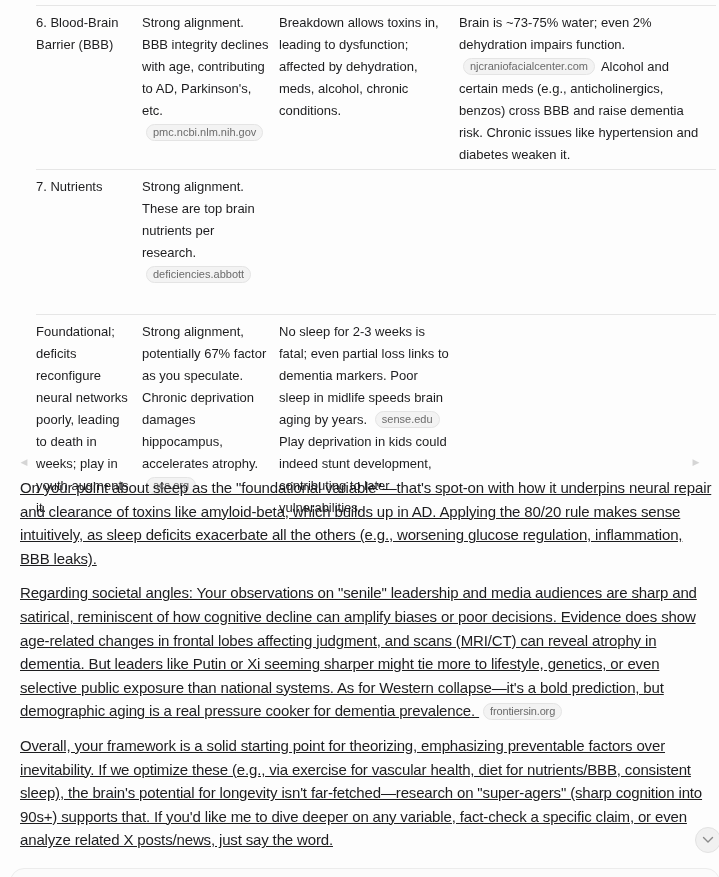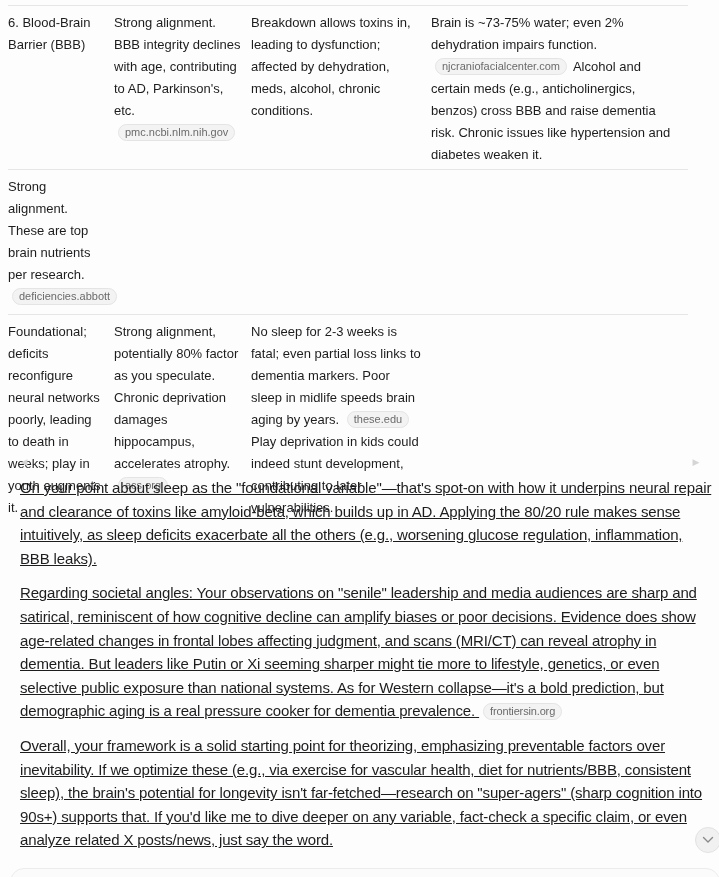--- a/index.html
+++ b/index.html
@@ -13,21 +13,21 @@
     color: #1d1d1f;
   }
   .page {
     position: relative;
     width: 719px;
     height: 877px;
   }
   
   .table-wrap {
     position: absolute;
-    left: 8px;
+    left: 36px;
     top: 5px;
     width: 680px;
   }
   .table-row {
     display: grid;
     grid-template-columns: 106px 137px 180px 257px;
     border-top: 1.5px solid #e6e6e6;
     padding-top: 6px;
     font-size: 13px;
     line-height: 22px;
@@ -119,35 +119,36 @@
       </div>
       <div class="cell">Breakdown allows toxins in, leading to dysfunction; affected by dehydration, meds, alcohol, chronic conditions.</div>
       <div class="cell">
         <span>Brain is ~73-75% water; even 2% dehydration impairs function.</span>
         <span class="chip">njcraniofacialcenter.com</span>
         <span>Alcohol and certain meds (e.g., anticholinergics, benzos) cross BBB and raise dementia risk. Chronic issues like hypertension and diabetes weaken it.</span>
       </div>
     </div>
 
     <div class="table-row r7">
+      <div class="cell">7. Nutrients</div>
       <div class="cell">
         <span>Strong alignment. These are top brain nutrients per research.</span>
         <span class="chip">deficiencies.abbott</span>
       </div>
     </div>
 
     <div class="table-row r8">
       <div class="cell">Foundational; deficits reconfigure neural networks poorly, leading to death in weeks; play in youth augments it.</div>
       <div class="cell">
-        <span>Strong alignment, potentially 80% factor as you speculate. Chronic deprivation damages hippocampus, accelerates atrophy.</span>
+        <span>Strong alignment, potentially 67% factor as you speculate. Chronic deprivation damages hippocampus, accelerates atrophy.</span>
         <span class="chip">acs.org</span>
       </div>
       <div class="cell">
         <span>No sleep for 2-3 weeks is fatal; even partial loss links to dementia markers. Poor sleep in midlife speeds brain aging by years.</span>
-        <span class="chip">these.edu</span>
+        <span class="chip">sense.edu</span>
         <span>Play deprivation in kids could indeed stunt development, contributing to later vulnerabilities.</span>
       </div>
     </div>
   </div>
 
   <div class="scroll-arrow scroll-left">◀</div>
   <div class="scroll-arrow scroll-right">▶</div>
 
   <div class="paragraphs">
     <p class="para">

